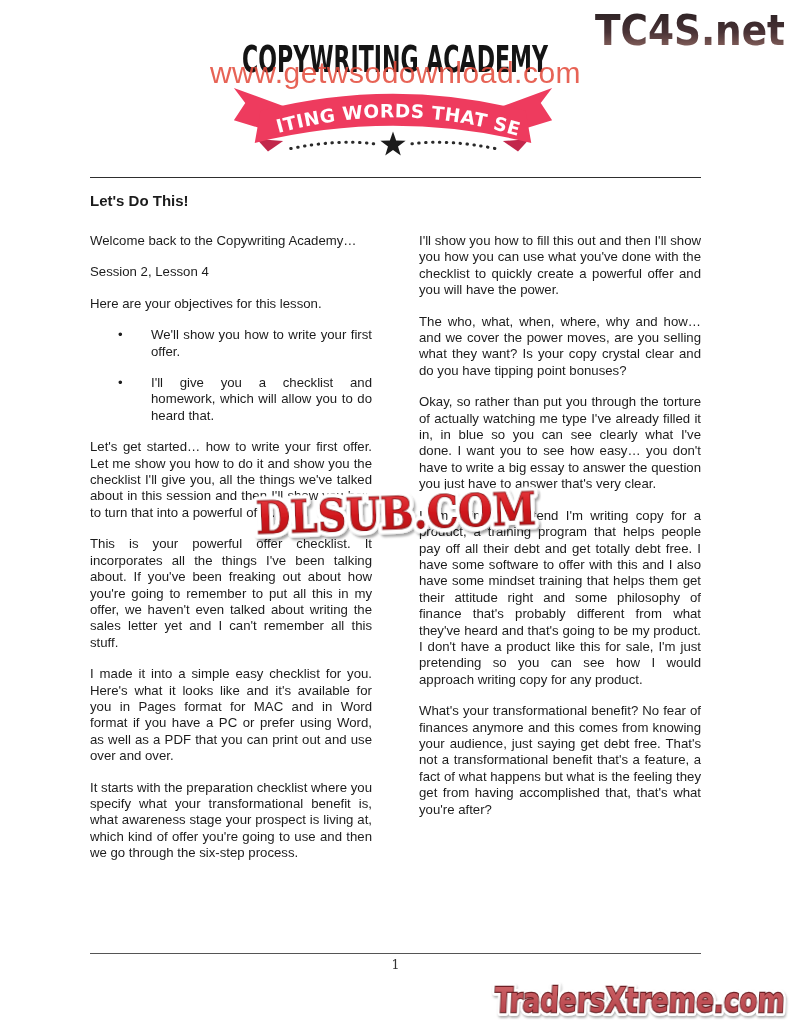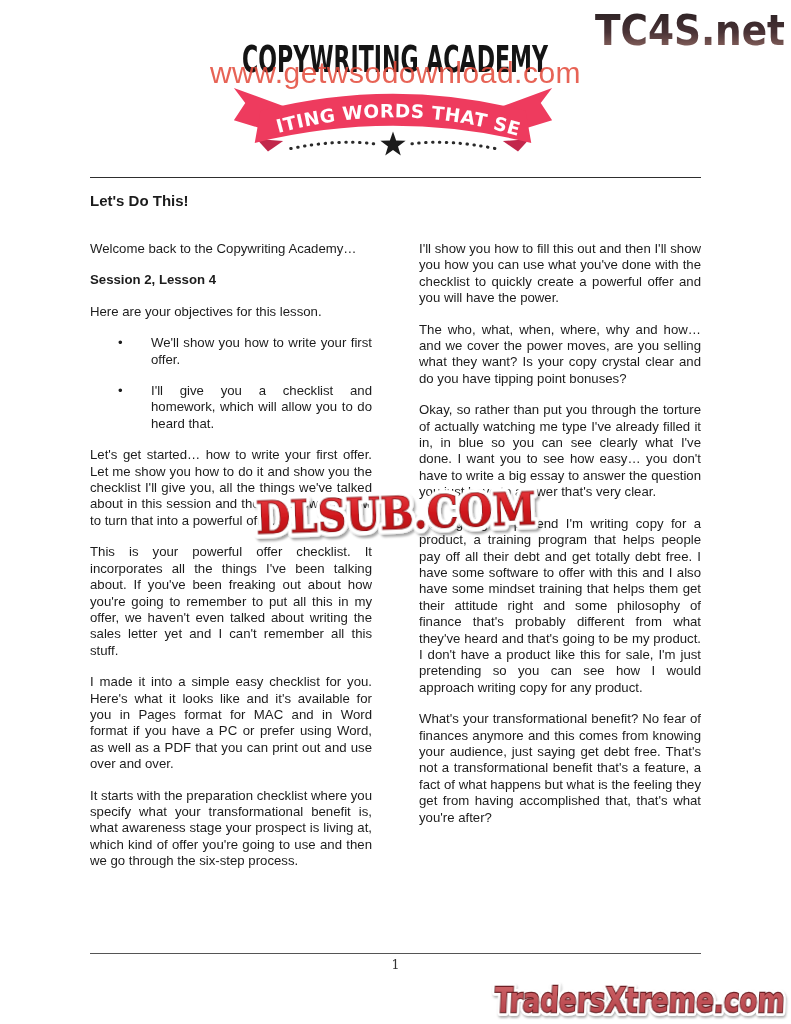--- a/index.html
+++ b/index.html
@@ -17,22 +17,22 @@
     position:absolute; top:56px; left:0; right:0; text-align:center;
     font-size:30px; color:#e44d3d; opacity:.87; letter-spacing:.5px; z-index:5;
     font-weight:400;
   }
   .ribbon { position:absolute; top:84px; left:232px; }
   .rule-top { position:absolute; top:177px; left:90px; width:611px; height:0; border-top:1.4px solid #2e2e2e; }
   .doc-title { position:absolute; top:192px; left:90px; width:611px; text-align:left; font-size:15px; font-weight:bold; }
   
   .columns { position:absolute; top:233px; left:90px; width:611px; display:flex; gap:47px; }
   .col { width:282px; font-size:13.2px; line-height:16.4px; text-align:justify; }
-  .col p { margin:8px 0 15px 0; }
-  .col p.bold { font-weight:bold; }
+  .col p { margin:0 0 15px 0; }
+  .col p.bold { font-weight:normal; }
   .bullet { display:flex; margin:0 0 15px 0; padding-left:28px; }
   .bullet .dot { flex:none; width:33px; }
   .bullet .btxt { flex:1; text-align:justify; }
   
   .wm-center { position:absolute; top:486px; left:250px; transform:rotate(-2deg); z-index:10; }
   .wm-bottom { position:absolute; top:976px; left:483px; z-index:10; }
   
   .rule-bottom { position:absolute; top:953px; left:90px; width:611px; height:0; border-top:1px solid #555; }
   .page-num { position:absolute; top:957px; left:90px; width:611px; text-align:center; font-size:12.5px; font-family:"DejaVu Serif", serif; color:#333; }
 </style>

